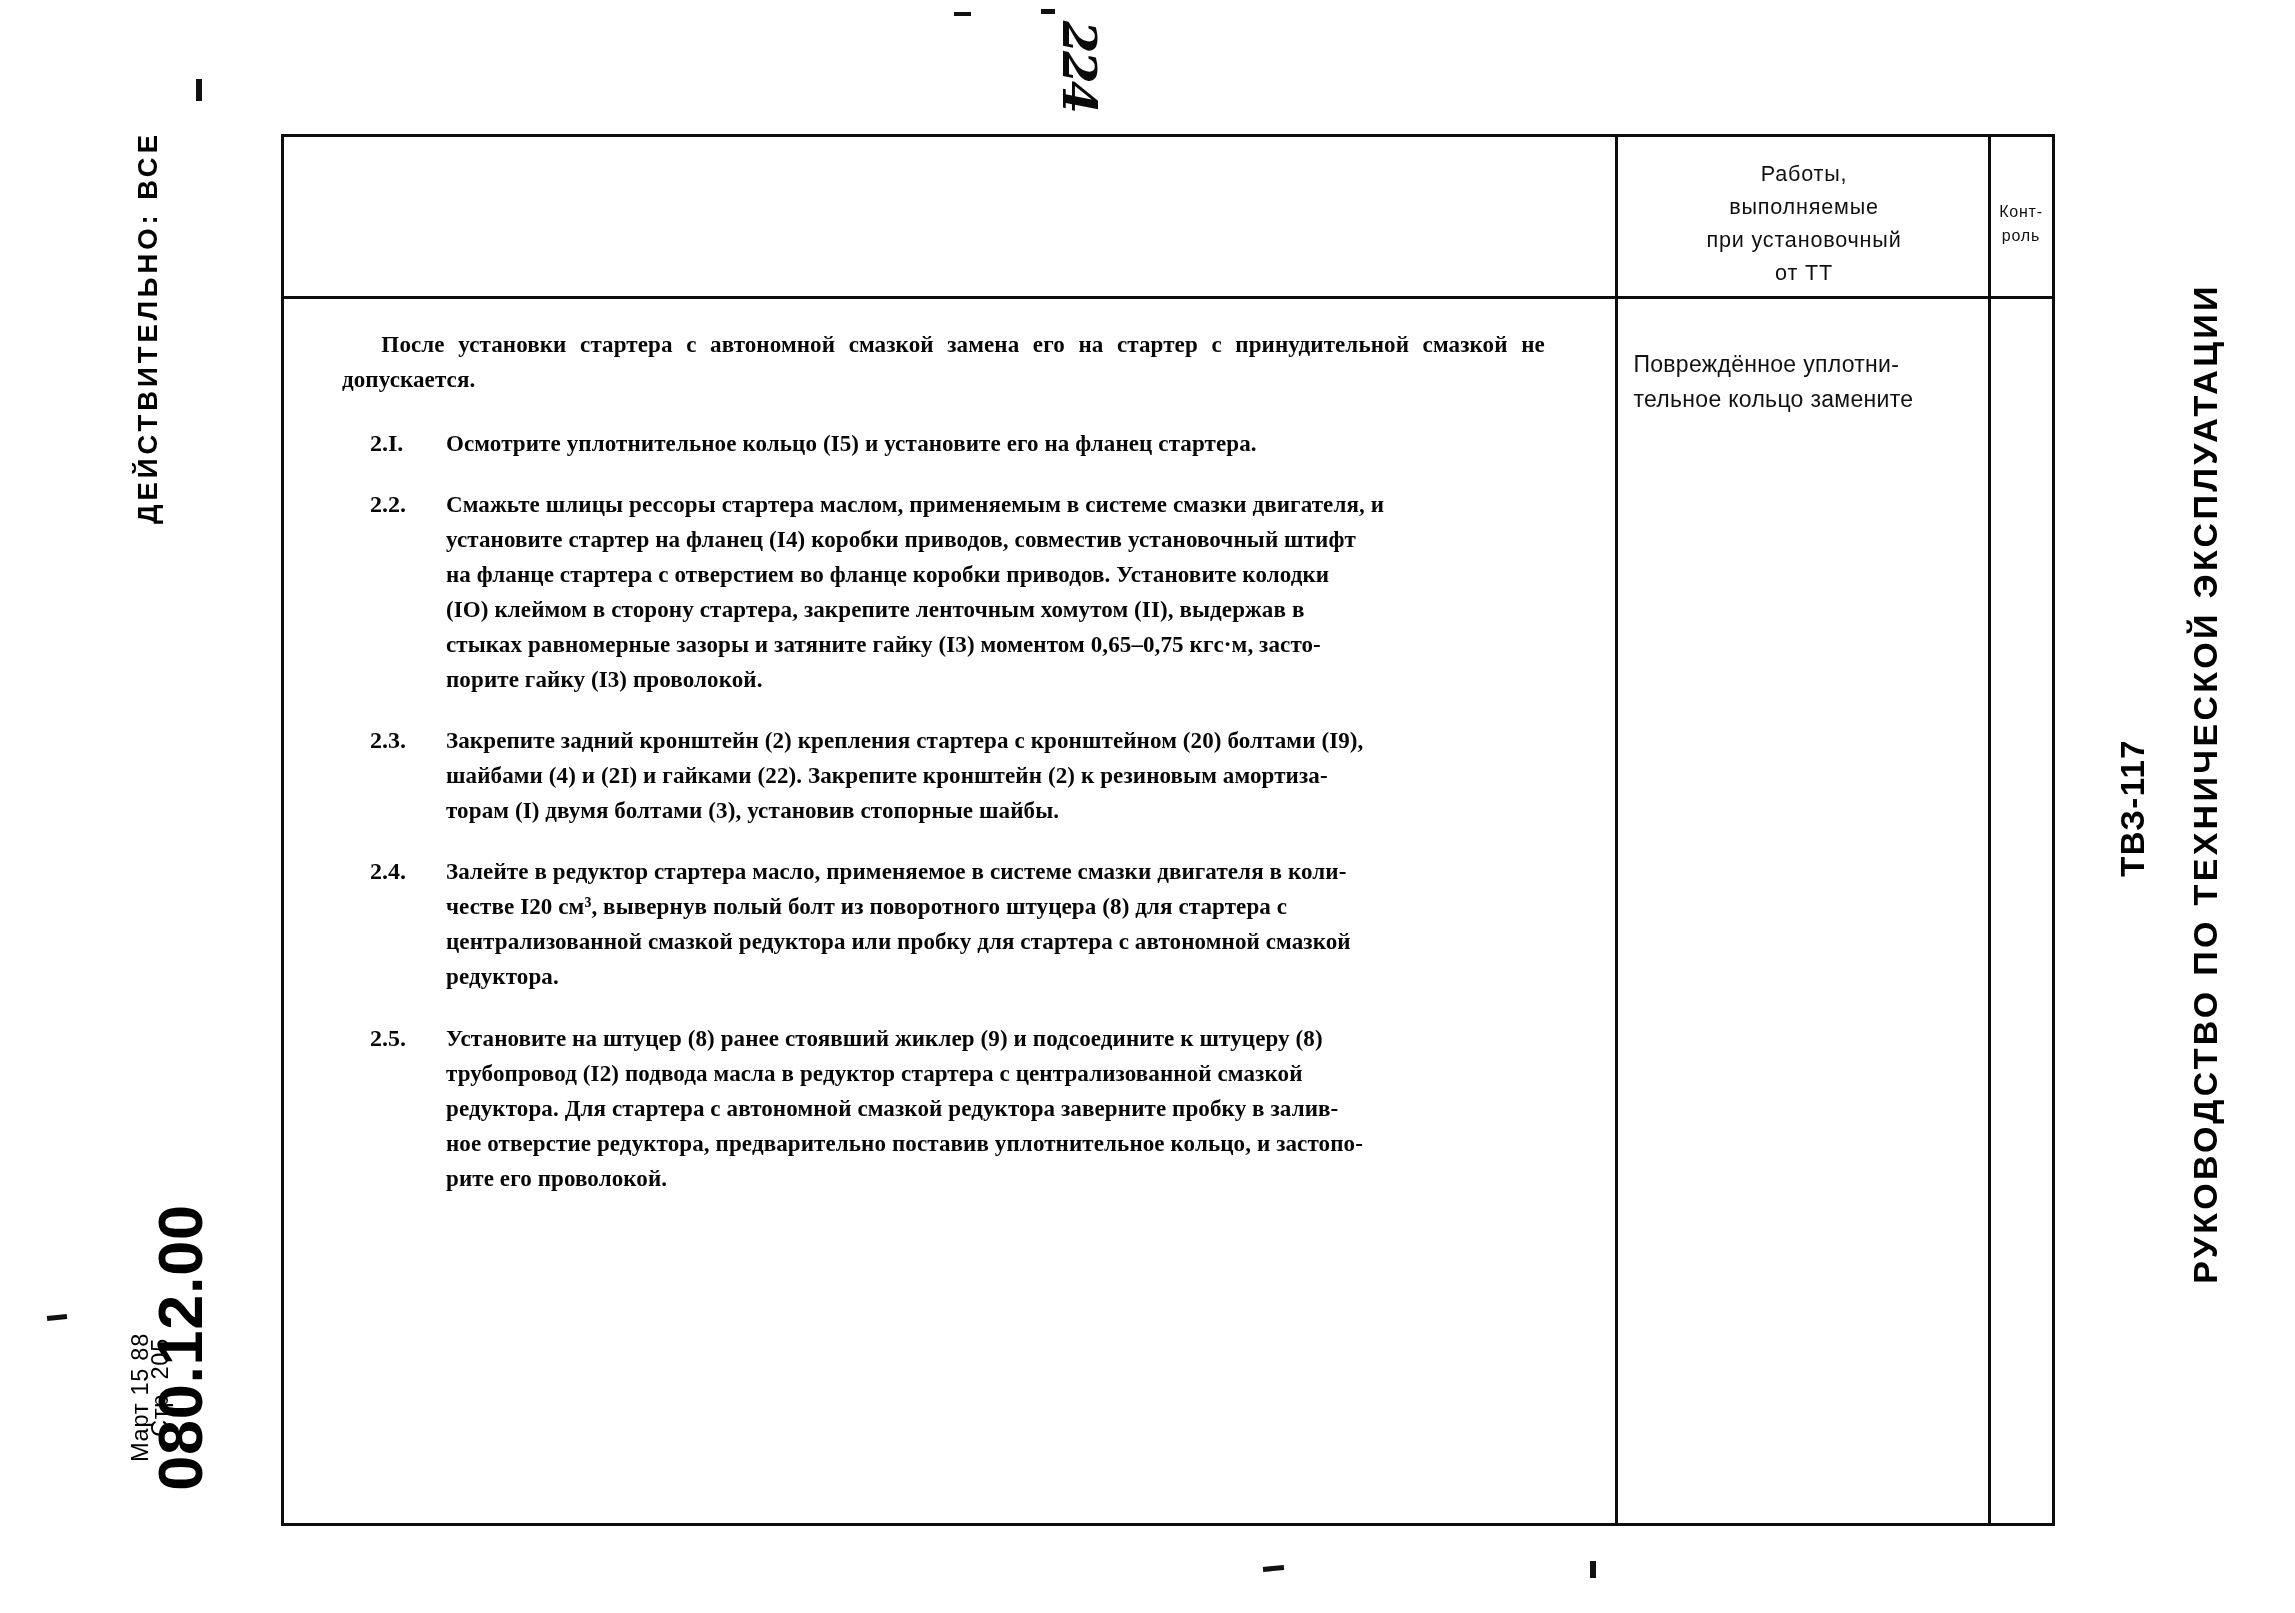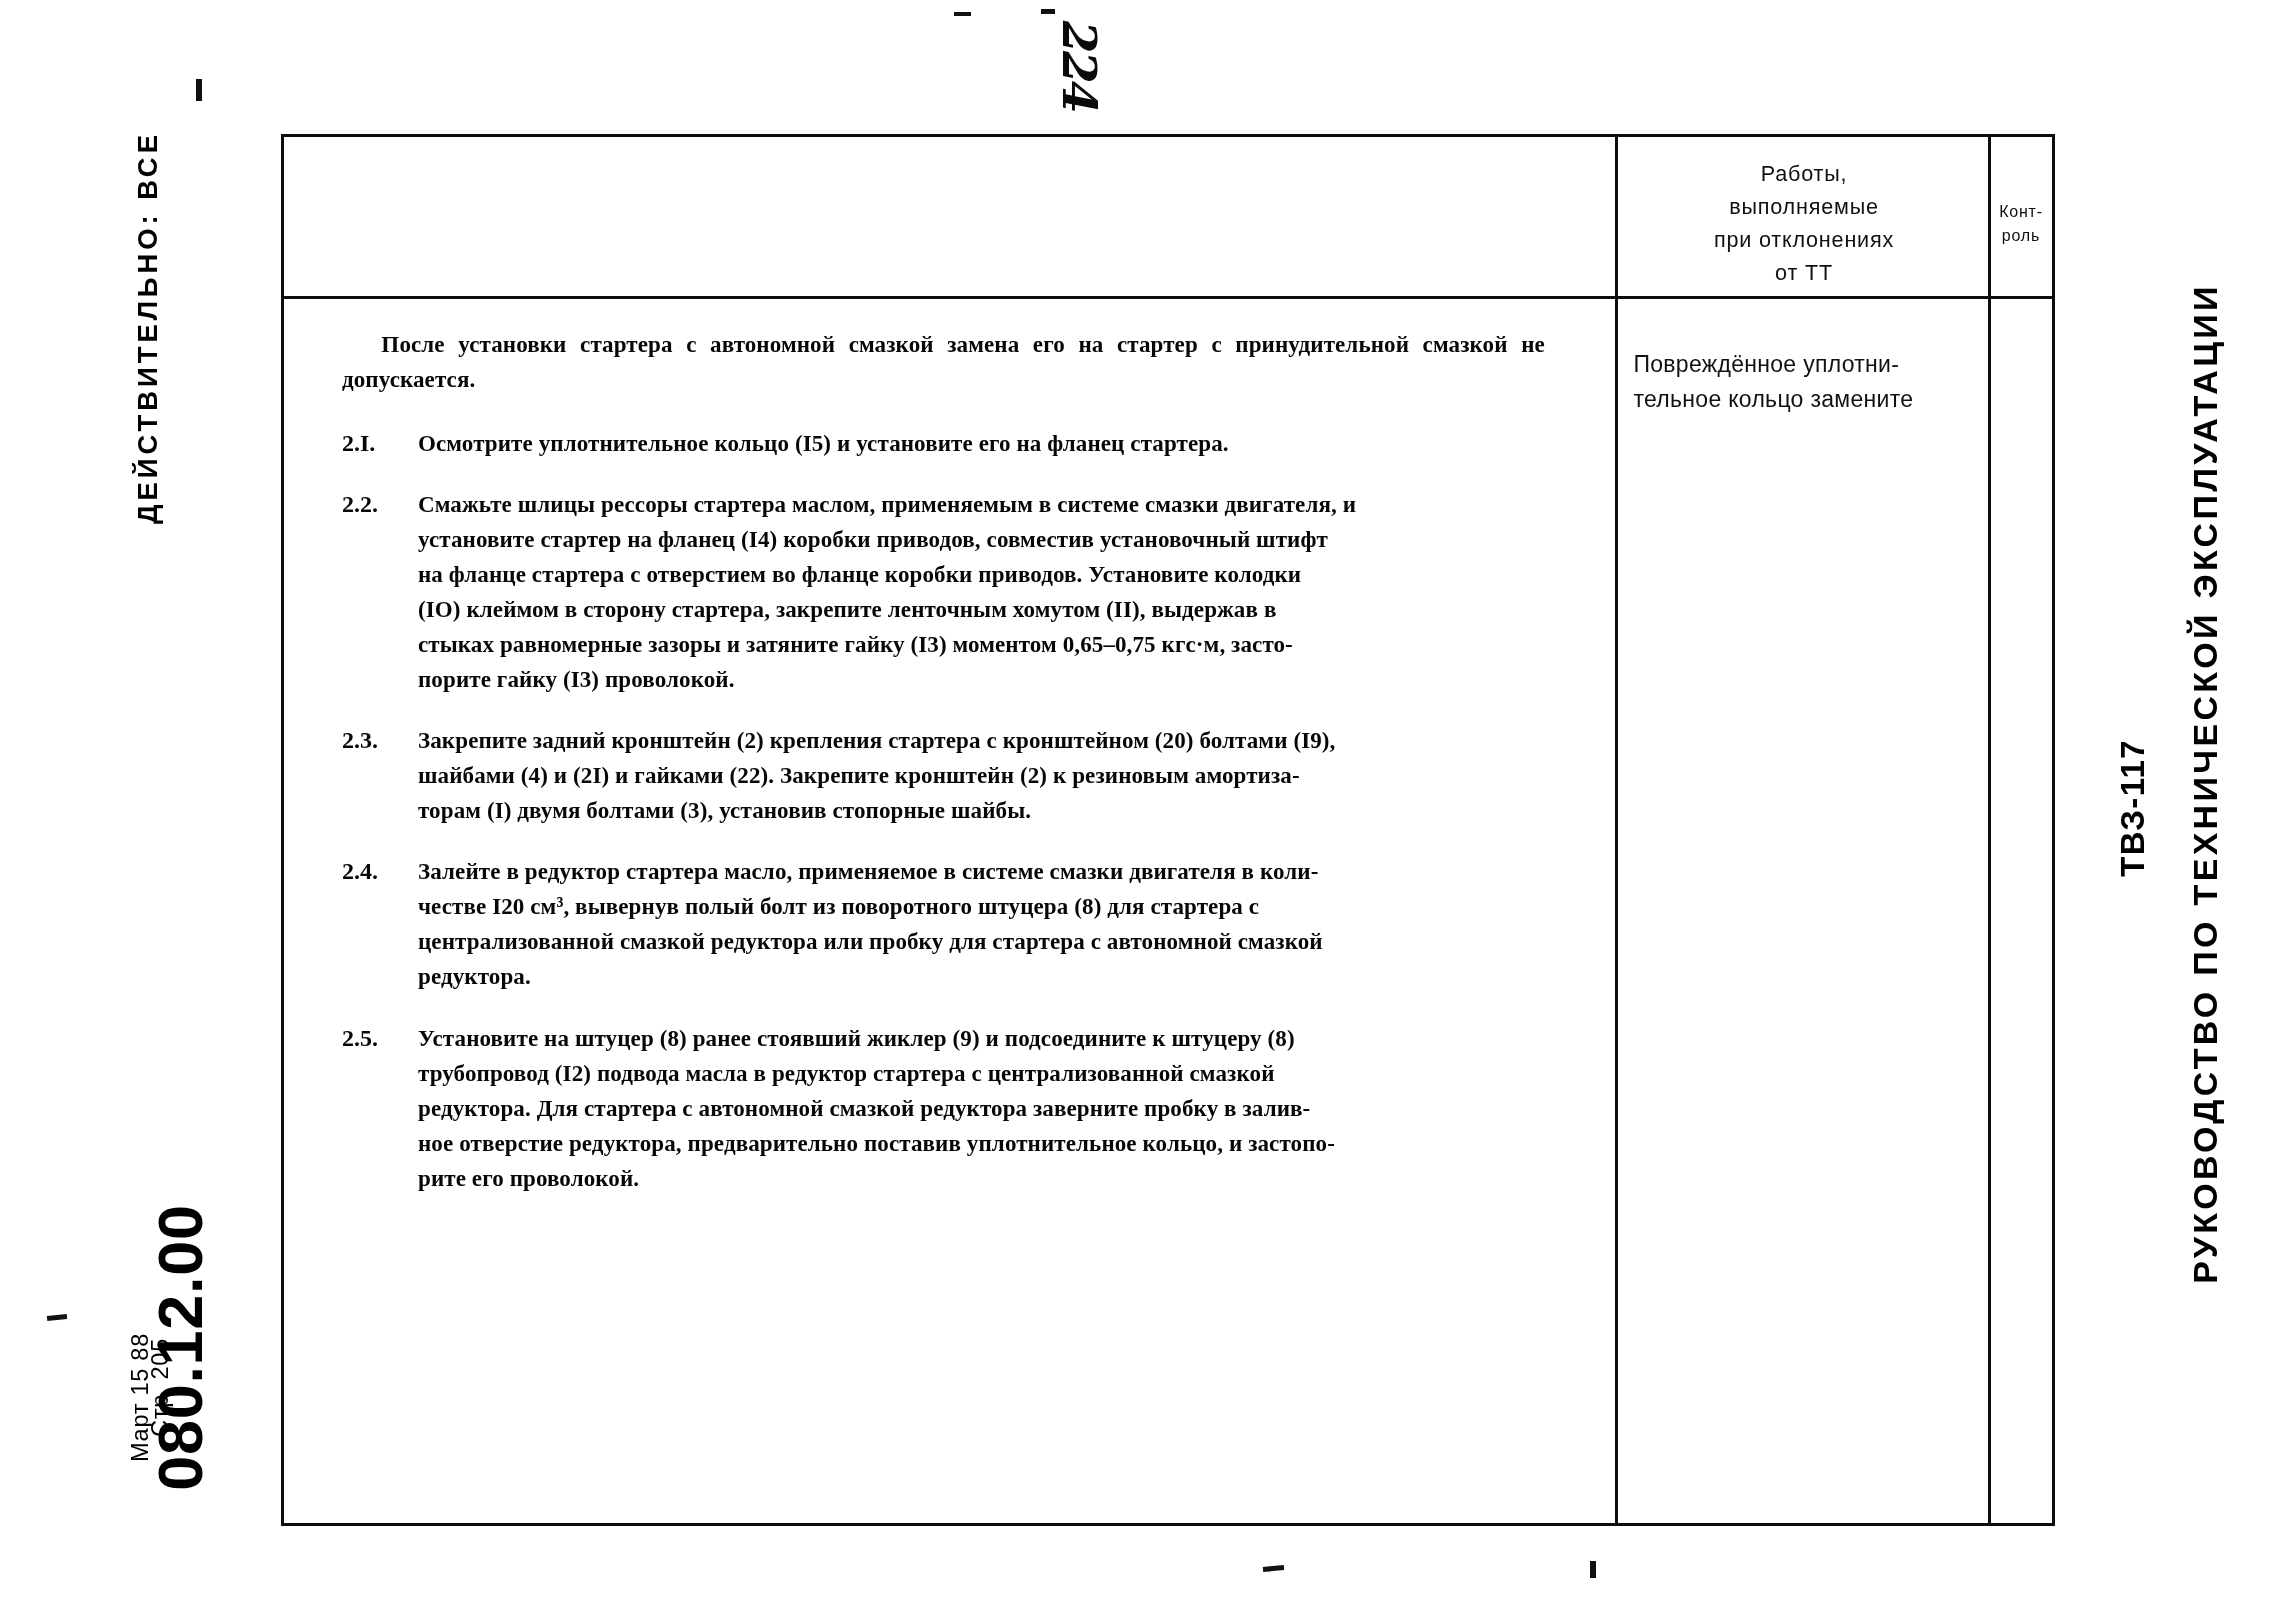--- a/index.html
+++ b/index.html
@@ -285,20 +285,21 @@
   }
   .step-num {
     flex: 0 0 auto;
     width: 76px;
     font-family: "Liberation Serif", "DejaVu Serif", serif;
     font-weight: 700;
     font-size: 24px;
     line-height: 1.46;
     color: #070707;
     white-space: nowrap;
+    margin-left: 28px;
   }
   .step-text {
     flex: 1 1 auto;
     text-align: justify;
   }
   .step-text > span { display: block; }
 
   .works-note {
     font-family: "Liberation Sans", sans-serif;
     font-size: 23px;
@@ -339,21 +340,21 @@
 
     <div class="table-head">
       <div class="vrule vrule-a"></div>
       <div class="vrule vrule-b"></div>
 
 
       <div class="head-cell head-cell-works">
         <div class="head-text head-text-works">
           <div>Работы,</div>
           <div>выполняемые</div>
-          <div>при отклонениях</div>
+          <div>при установочный</div>
           <div>от ТТ</div>
         </div>
       </div>
 
       <div class="head-cell head-cell-control">
         <div class="head-text head-text-control">
           <div>Конт-</div>
           <div>роль</div>
         </div>
       </div>

